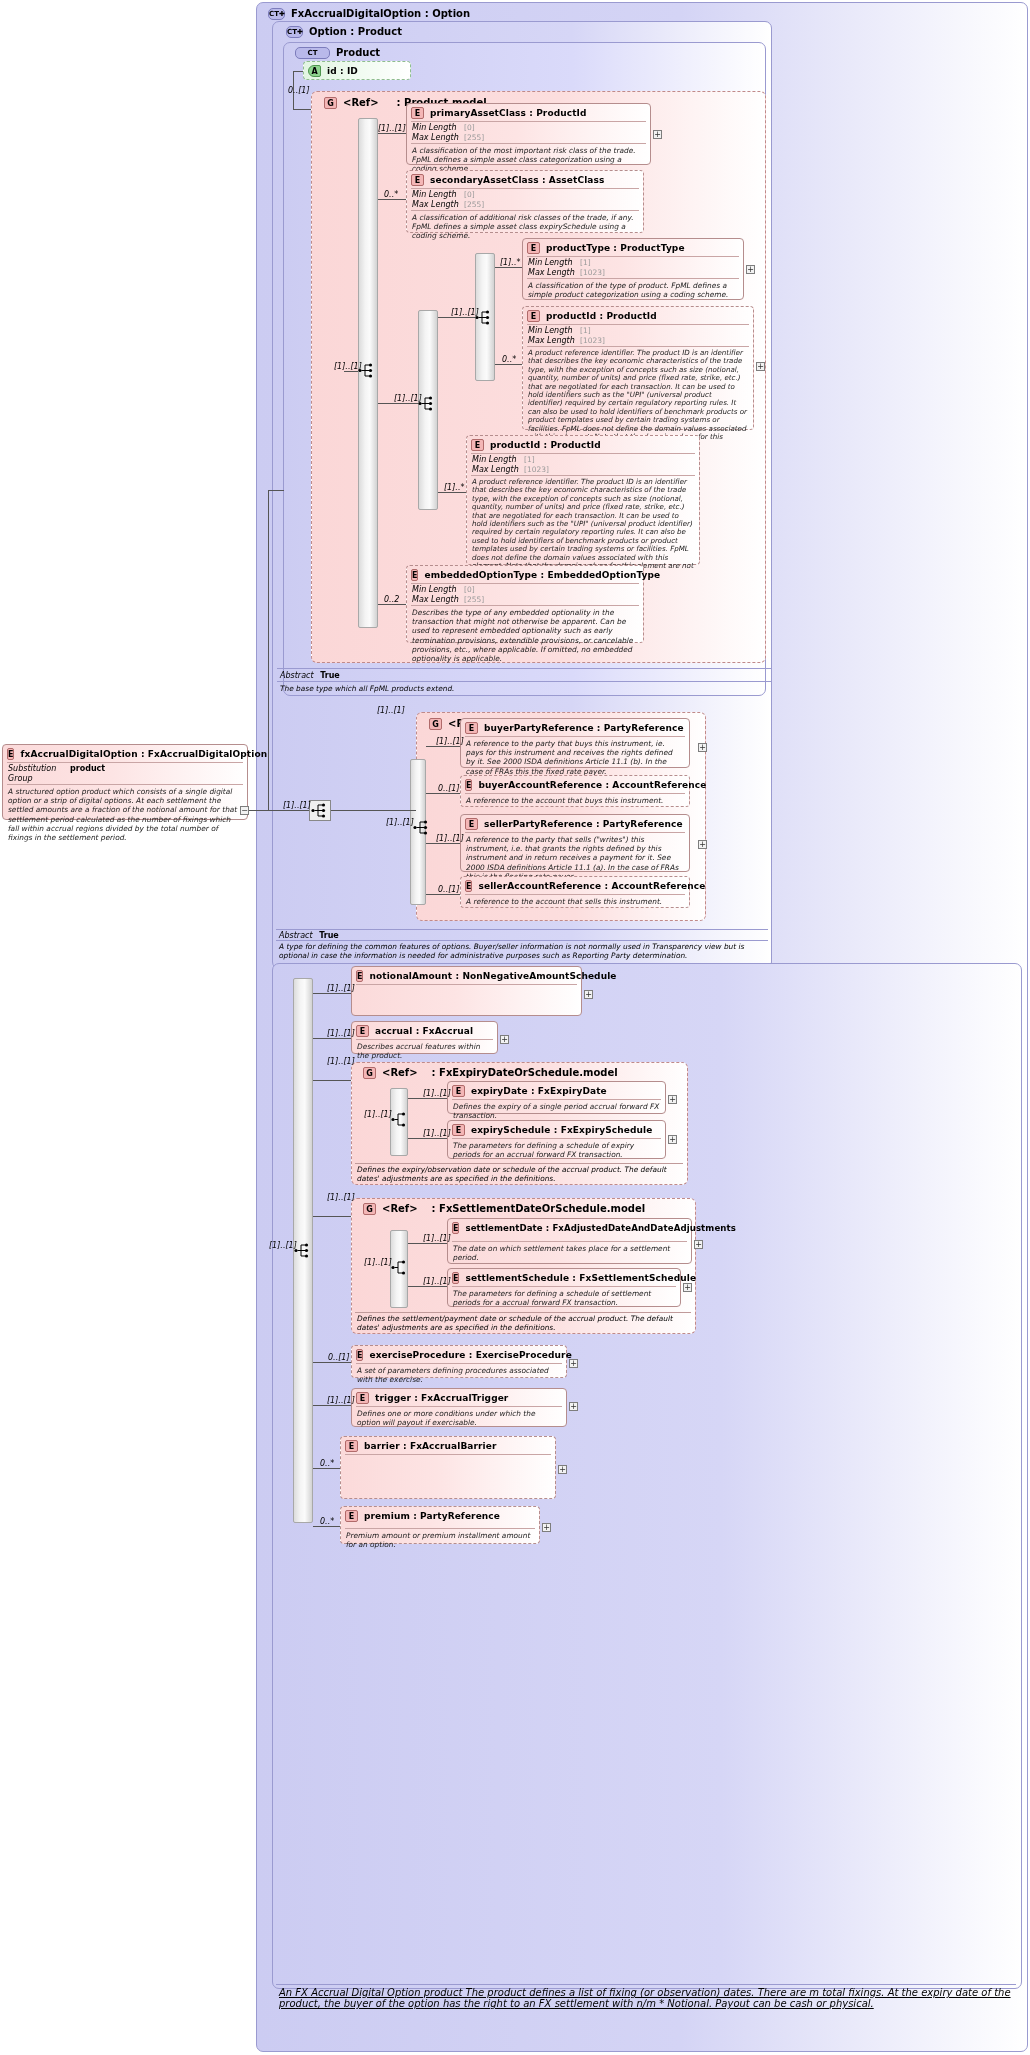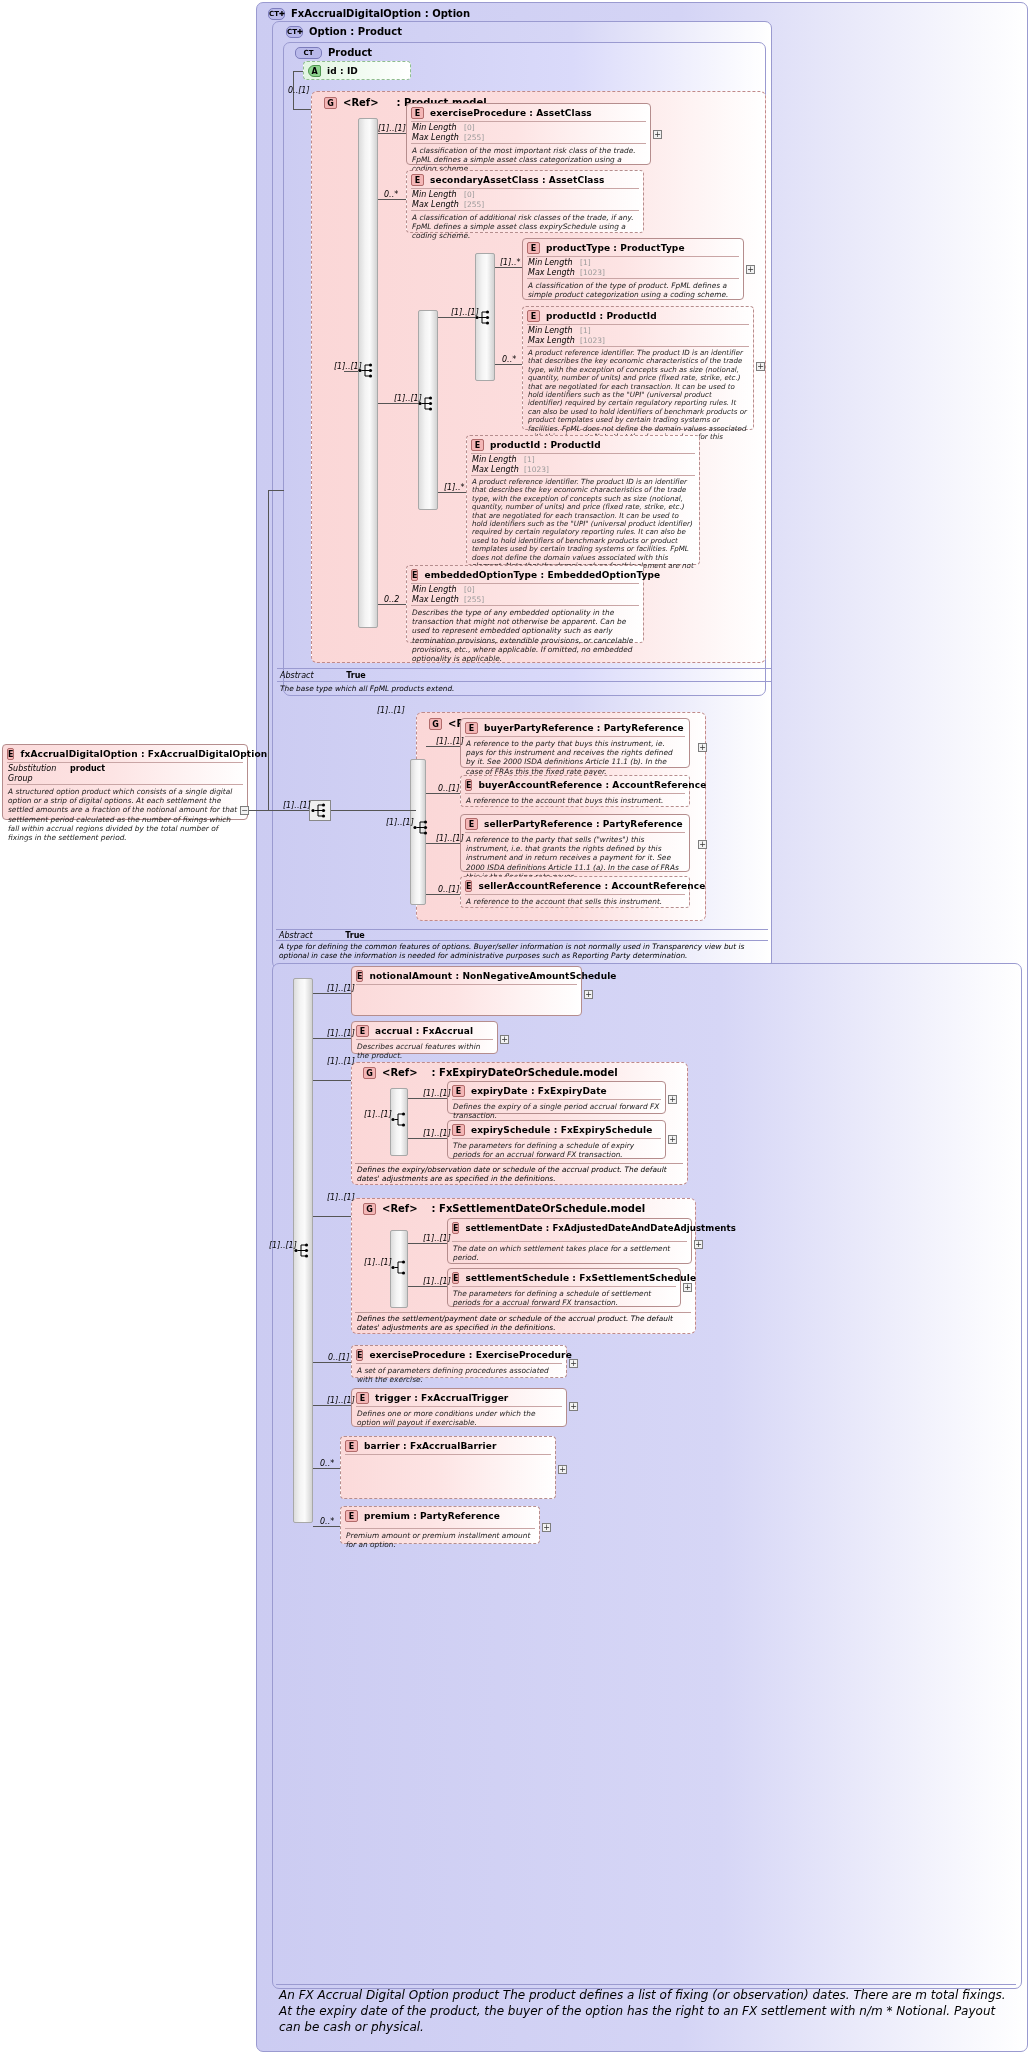--- a/index.html
+++ b/index.html
@@ -94,21 +94,21 @@
   
   .plus {
     position:absolute; width:9px; height:9px;
     background:#f2f2f2; border:1px solid #7d7d7d;
     font-size:8px; line-height:7px; text-align:center; color:#333;
   }
 
   
   .abstract-row { position:absolute; font-size:8px; }
   .abstract-row .lbl { font-style:italic; }
-  .abstract-row .val { font-weight:bold; margin-left:30px; }
+  .abstract-row .val { font-weight:bold; margin-left:4px; }
   .hrule { position:absolute; border-top:1px solid #9a9ad0; height:0; }
   .hrule.pink { border-top:1px solid #c09a9a; }
   .footnote { position:absolute; font-style:italic; font-size:7.4px; line-height:9.2px; }
 </style>
 </head>
 <body>
 
 <div class="ct-box" style="left:256px; top:2px; width:772px; height:2050px;">
 </div>
 <div class="ehead abs" style="left:264px; top:5px;">
@@ -119,21 +119,21 @@
 <div class="ct-box ct-inner2" style="left:272px; top:21px; width:500px; height:948px;">
 </div>
 <div class="ehead abs" style="left:282px; top:23px;">
   <span class="badge ct">CT✚</span>
   <span class="ctitle">Option    : Product</span>
 </div>
 
 <div class="ct-box ct-inner3" style="left:283px; top:42px; width:483px; height:654px;">
 </div>
 <div class="ehead abs" style="left:291px; top:44px;">
-  <span class="badge ct" style="width:27px;">CT</span>
+  <span class="badge ct" style="width:35px;">CT</span>
   <span class="ctitle">Product</span>
 </div>
 
 <div class="hrule" style="left:277px; top:668px; width:495px;"></div>
 <div class="abstract-row" style="left:280px; top:671px;">
   <span class="lbl">Abstract</span>
   <span class="val">True</span>
 </div>
 <div class="hrule" style="left:277px; top:681px; width:495px;"></div>
 <div class="footnote" style="left:280px; top:684px; width:480px;">The base type which all FpML products extend.</div>
@@ -171,21 +171,21 @@
     <circle cx="12.5" cy="7.5" r="1.6" fill="#000"></circle>
     <circle cx="12.5" cy="13" r="1.6" fill="#000"></circle>
   </svg>
 </div>
 <div class="card" style="left:334px; top:362px;">[1]..[1]</div>
 <div class="ln-h" style="left:344px; top:371px; width:14px;"></div>
 
 <div class="e-box" style="left:406px; top:103px; width:245px; height:62px;">
   <div class="ehead">
     <span class="badge e">E</span>
-    <span class="etitle">exerciseProcedure : AssetClass</span>
+    <span class="etitle">primaryAssetClass : ProductId</span>
   </div>
   <div class="sep"></div>
   <div class="facets">
     <div class="facet-row">
         <span class="facet-name">Min Length</span>
         <span class="facet-val">[0]</span>
       </div>
     <div class="facet-row">
         <span class="facet-name">Max Length</span>
         <span class="facet-val">[255]</span>
@@ -642,13 +642,13 @@
     <span class="etitle">premium : PartyReference</span>
   </div>
   <div class="sep" style="margin-top:4px;"></div>
   <div class="desc">Premium amount or premium installment amount for an option.</div>
 </div>
 <div class="card" style="left:320px; top:1517px;">0..*</div>
 <div class="ln-h" style="left:313px; top:1526px; width:27px;"></div>
 <div class="plus" style="left:542px; top:1523px;">+</div>
 
 <div class="hrule" style="left:276px; top:1984px; width:740px;"></div>
-<div class="footnote" style="left:279px; top:1987px; width:735px; font-size:12px; line-height:16px;">An FX Accrual Digital Option product The product defines a list of fixing (or observation) dates. There are m total fixings. At the expiry date of the product, the buyer of the option has the right to an FX settlement with n/m * Notional. Payout can be cash or physical.</div>
+<div class="footnote" style="left:279px; top:1987px; width:735px; font-size:10px; line-height:11px;text-decoration:underline;">An FX Accrual Digital Option product The product defines a list of fixing (or observation) dates. There are m total fixings. At the expiry date of the product, the buyer of the option has the right to an FX settlement with n/m * Notional. Payout can be cash or physical.</div>
 
 </body></html>

